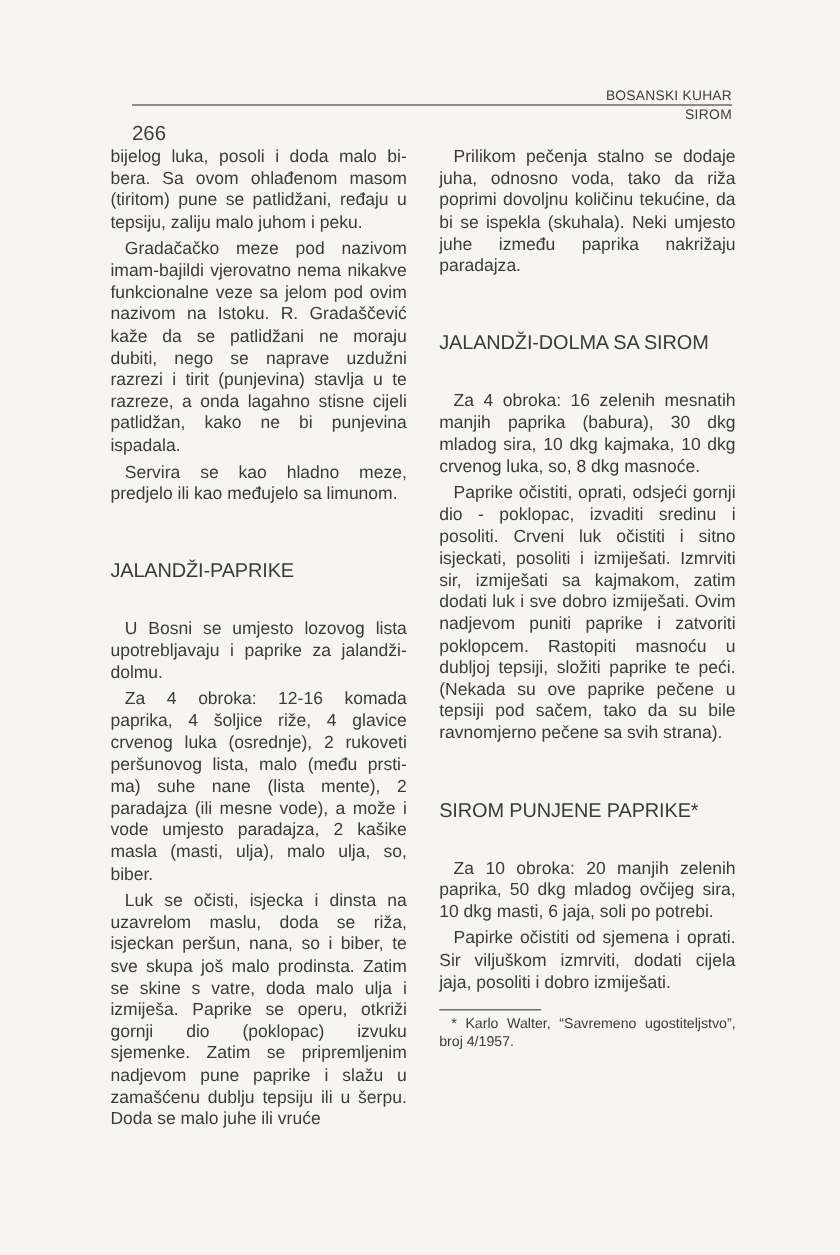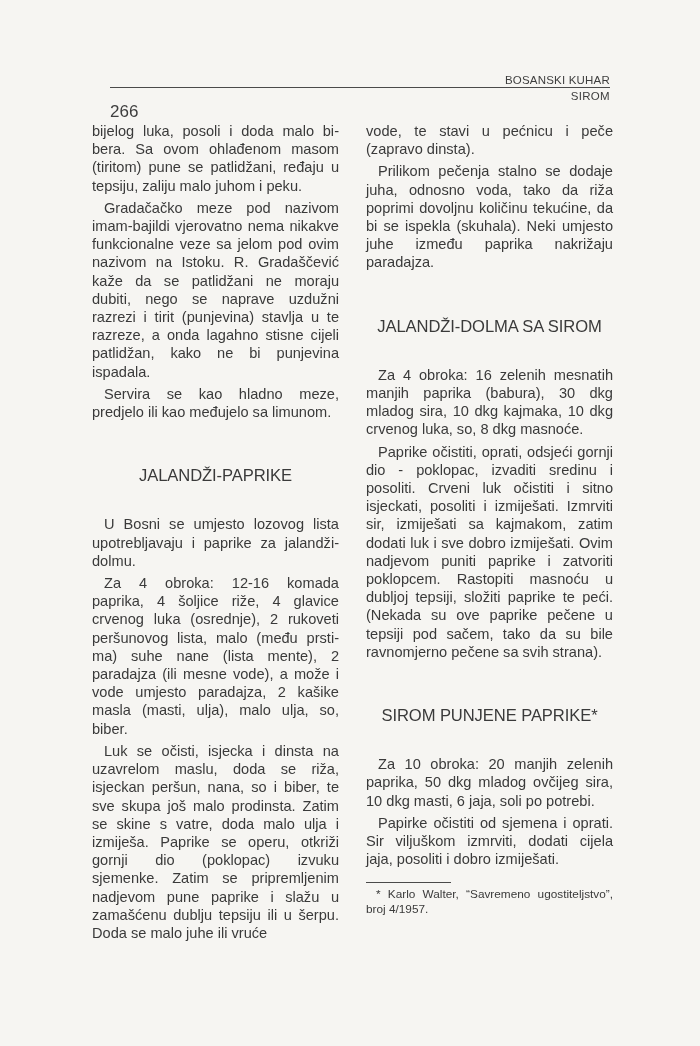--- a/index.html
+++ b/index.html
@@ -34,21 +34,21 @@
     position: absolute; top: 122px; width: 247px;
     font-size: 14.6px; line-height: 18.2px;
     text-align: justify; hyphens: manual;
   }
   .col-left { left: 92px; }
   .col-right { left: 366px; }
   .para { margin: 0 0 4px 0; text-indent: 12px; }
   .para.noindent { text-indent: 0; }
   .heading {
     font-size: 16.6px; font-weight: normal; color: #3a3a3a;
-    margin: 0; text-align: center; letter-spacing: -0.1px;
+    margin: 0; text-align: left; letter-spacing: -0.1px;
   }
   .spacer-before-head { height: 42px; }
   .spacer-after-head { height: 30px; }
   .footnote-rule {
     width: 85px; border-top: 1px solid #4a4a4a; margin: 13px 0 4px 0;
   }
   .footnote {
     font-size: 11.8px; line-height: 15px; text-indent: 10px; margin: 0;
     text-align: justify;
   }
@@ -69,21 +69,20 @@
   <p class="para">Servira se kao hladno meze, predjelo ili kao međujelo sa limunom.</p>
   <div class="spacer-before-head"></div>
   <h2 class="heading">JALANDŽI-PAPRIKE</h2>
   <div class="spacer-after-head"></div>
   <p class="para">U Bosni se umjesto lozovog lista upotrebljavaju i paprike za jalandži-dolmu.</p>
   <p class="para">Za 4 obroka: 12-16 komada paprika, 4 šoljice riže, 4 glavice crvenog luka (osrednje), 2 rukoveti peršunovog lista, malo (među prsti­ma) suhe nane (lista mente), 2 paradajza (ili mesne vode), a može i vode umjesto paradajza, 2 kašike masla (masti, ulja), malo ulja, so, biber.</p>
   <p class="para">Luk se očisti, isjecka i dinsta na uzavrelom maslu, doda se riža, isjeckan peršun, nana, so i biber, te sve skupa još malo prodinsta. Zatim se skine s vatre, doda malo ulja i izmiješa. Paprike se operu, otkriži gornji dio (poklopac) izvuku sjemenke. Zatim se pripremljenim nadjevom pune paprike i slažu u zamašćenu dublju tepsiju ili u šerpu. Doda se malo juhe ili vruće</p>
 </div>
 
 <div class="column col-right">
-  <p class="para noindent">vode, te stavi u pećnicu i peče (zapravo dinsta).</p>
   <p class="para">Prilikom pečenja stalno se doda­je juha, odnosno voda, tako da riža poprimi dovoljnu količinu tekućine, da bi se ispekla (skuhala). Neki umjesto juhe između paprika nakrižaju paradajza.</p>
   <div class="spacer-before-head"></div>
   <h2 class="heading">JALANDŽI-DOLMA SA SIROM</h2>
   <div class="spacer-after-head"></div>
   <p class="para">Za 4 obroka: 16 zelenih mesnatih manjih paprika (babura), 30 dkg mladog sira, 10 dkg kajmaka, 10 dkg crvenog luka, so, 8 dkg mas­noće.</p>
   <p class="para">Paprike očistiti, oprati, odsjeći gornji dio - poklopac, izvaditi sre­dinu i posoliti. Crveni luk očistiti i sitno isjeckati, posoliti i izmiješati. Izmrviti sir, izmiješati sa kajmakom, zatim dodati luk i sve dobro izmije­šati. Ovim nadjevom puniti paprike i zatvoriti poklopcem. Rastopiti masnoću u dubljoj tepsiji, složiti paprike te peći. (Nekada su ove paprike pečene u tepsiji pod sačem, tako da su bile ravnomjerno pečene sa svih strana).</p>
   <div class="spacer-before-head"></div>
   <h2 class="heading">SIROM PUNJENE PAPRIKE*</h2>
   <div class="spacer-after-head"></div>
   <p class="para">Za 10 obroka: 20 manjih zelenih paprika, 50 dkg mladog ovčijeg sira, 10 dkg masti, 6 jaja, soli po potrebi.</p>

